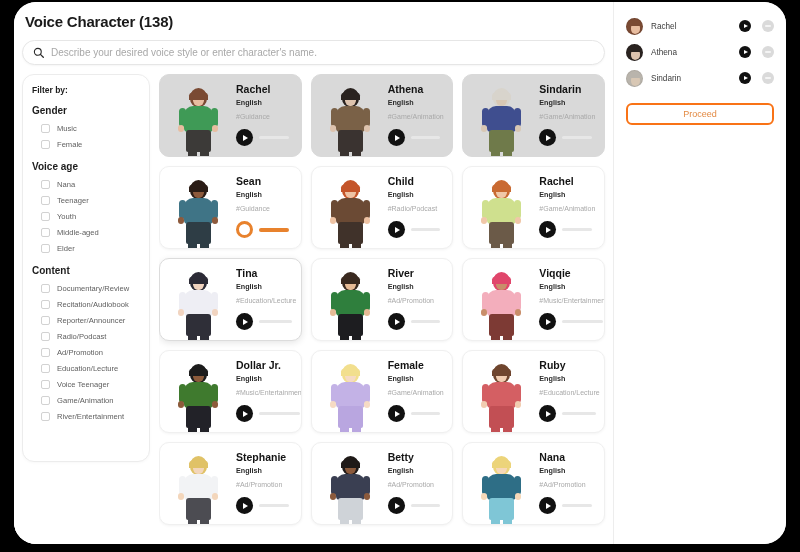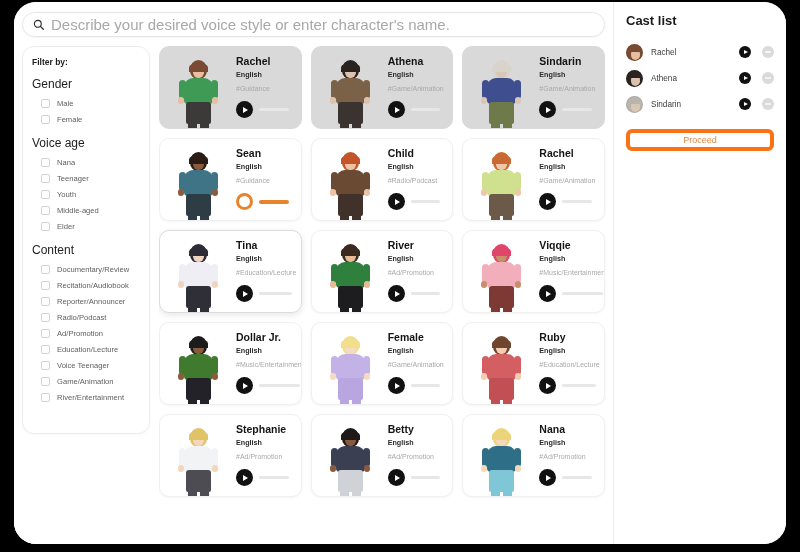--- a/index.html
+++ b/index.html
@@ -44,21 +44,21 @@
     display: flex;
     align-items: center;
     padding: 0 10px;
     box-shadow: 0 1px 2px rgba(0,0,0,0.04);
   }
   #search-bar .search-icon { flex: 0 0 auto; margin-right: 7px; display:flex; }
   #search-input {
     border: none;
     outline: none;
     flex: 1;
-    font-size: 15px;
+    font-size: 10px;
     color: #9b9b9b;
     font-family: "Liberation Sans", sans-serif;
     background: transparent;
   }
   #search-input::placeholder { color: #a8a8a8; }
 
   #content-row {
     flex: 1;
     display: flex;
     margin-top: 9px;
@@ -76,21 +76,21 @@
     border: 1px solid #ececec;
     border-radius: 12px;
     height: 388px;
     padding: 10px 9px;
     box-shadow: 0 1px 3px rgba(0,0,0,0.03);
   }
   .filter-title {
     font-size: 8.5px; font-weight: bold; color: #1d1d1d; margin-bottom: 10px;
   }
   .filter-group-label {
-    font-size: 12px; font-weight: normal; color: #1d1d1d;
+    font-size: 10px; font-weight: bold; color: #1d1d1d;
     margin: 9px 0 4px 0;
   }
   .filter-group-label:first-of-type { margin-top: 0; }
   .filter-opt {
     display: flex; align-items: center;
     margin: 0 0 0 9px; height: 16px;
   }
   .filter-checkbox {
     width: 9px; height: 9px;
     border: 1px solid #d2d2d2;
@@ -229,61 +229,62 @@
     width: 12px; height: 12px; border-radius: 50%;
     background: #dadada; display: flex; align-items: center; justify-content: center;
     flex: 0 0 auto;
   }
   .cast-remove .bar {
     width: 6px; height: 1.6px; background: #f4f4f4; border-radius: 1px;
   }
   #proceed-button {
     margin-top: 12px;
     height: 22px;
-    border: 4px solid #f97316;
+    border: 2px solid #f97316;
     border-radius: 6px;
     background: #ffffff;
     color: #e38a43;
     font-size: 9px;
     display: flex; align-items: center; justify-content: center;
     cursor: pointer;
     font-family: "Liberation Sans", sans-serif;
   }
 
   
   .fig { position: relative; width: 62px; height: 76px; }
   .fig i { position: absolute; display: block; }
 </style>
 </head>
 <body>
 
 <div id="app-window">
 
   <div id="main-panel">
 
+    <div id="page-title">Voice Character (138)</div>
 
     <div id="search-bar">
       <span class="search-icon">
         <svg width="11" height="11" viewBox="0 0 16 16">
           <circle cx="7" cy="7" r="5" fill="none" stroke="#2b2b2b" stroke-width="1.6"></circle>
           <line x1="10.8" y1="10.8" x2="15" y2="15" stroke="#2b2b2b" stroke-width="1.8" stroke-linecap="round"></line>
         </svg>
       </span>
       <input id="search-input" type="text" placeholder="Describe your desired voice style or enter character's name." style="">
     </div>
 
     <div id="content-row">
 
       <div id="filter-panel">
         <div class="filter-title">Filter by:</div>
         <div id="filter-groups">
             <div class="filter-group-label">Gender</div>
             <div class="filter-opt">
               <span class="filter-checkbox"></span>
-              <span class="filter-opt-label">Male</span>
+              <span class="filter-opt-label">Music</span>
             </div>
             <div class="filter-opt">
               <span class="filter-checkbox"></span>
               <span class="filter-opt-label">Female</span>
             </div>
             <div class="filter-group-label">Voice age</div>
             <div class="filter-opt">
               <span class="filter-checkbox"></span>
               <span class="filter-opt-label">Nana</span>
             </div>
@@ -767,21 +768,20 @@
             </div>
           </div>
       </div>
 
     </div>
   </div>
 
   <div id="divider"></div>
 
   <div id="cast-panel">
-    <div id="cast-title">Cast list</div>
     <div id="cast-rows">
         <div class="cast-row">
           <div class="cast-avatar" style="background:#7a4a33">
             <div style="width:100%;height:100%;position:relative">
               <span style="position:absolute;left:4px;top:4px;width:9px;height:11px;border-radius:45%;background:#e8bda0"></span>
               <span style="position:absolute;left:2px;top:1px;width:13px;height:6px;border-radius:50% 50% 0 0;background:#7a4a33"></span>
             </div>
           </div>
           <div class="cast-name">Rachel</div>
           <div class="cast-play">

